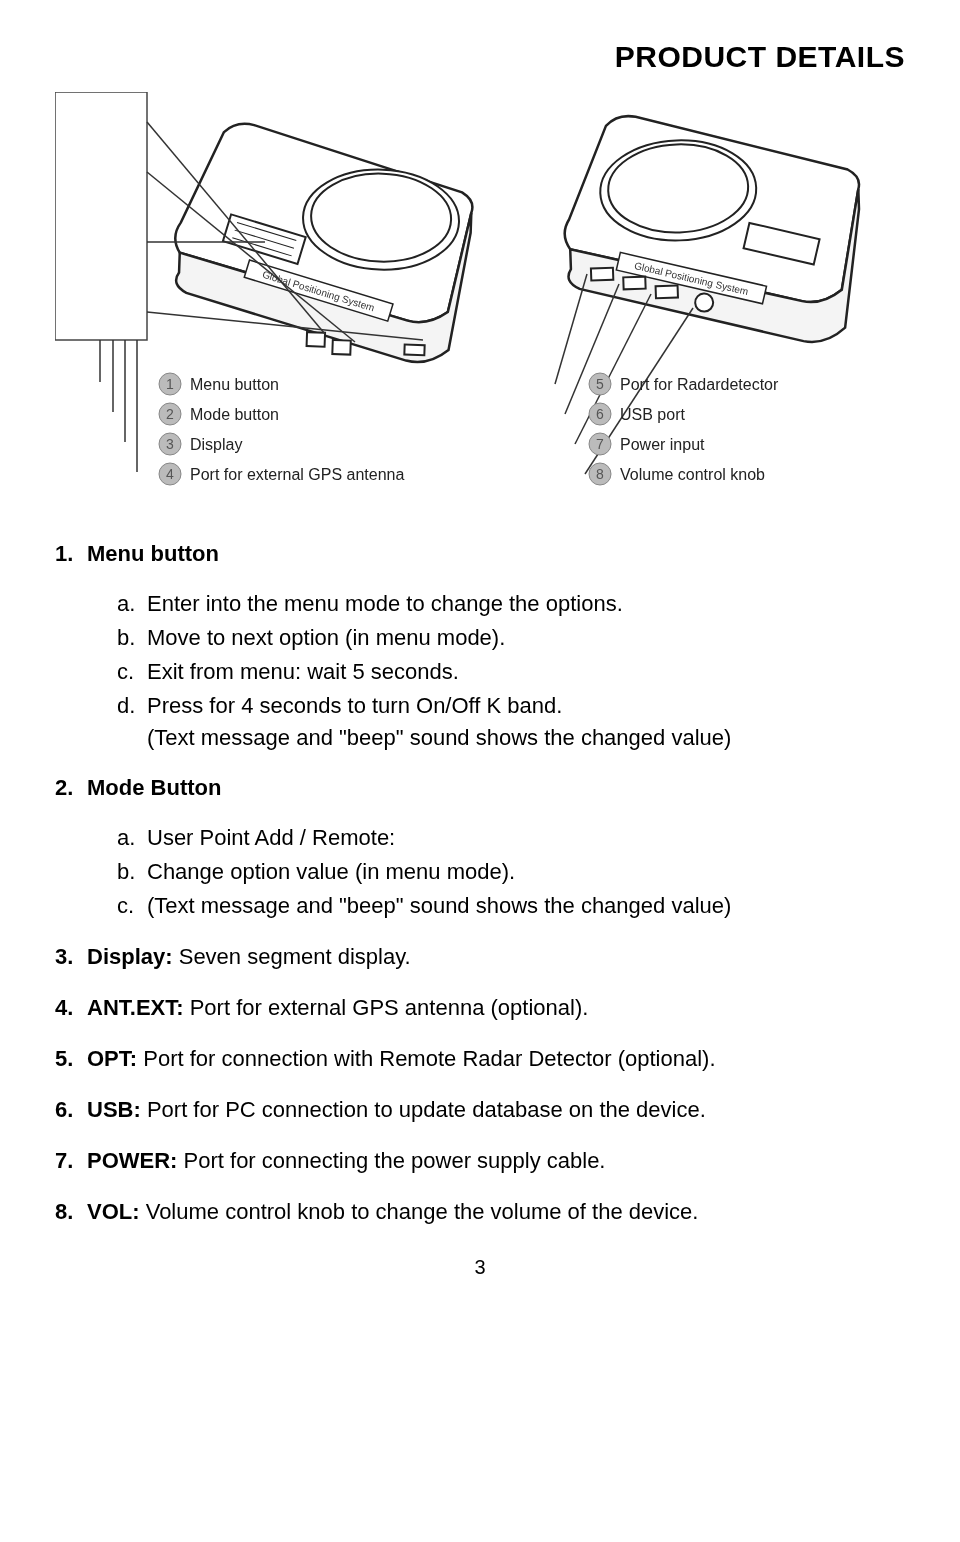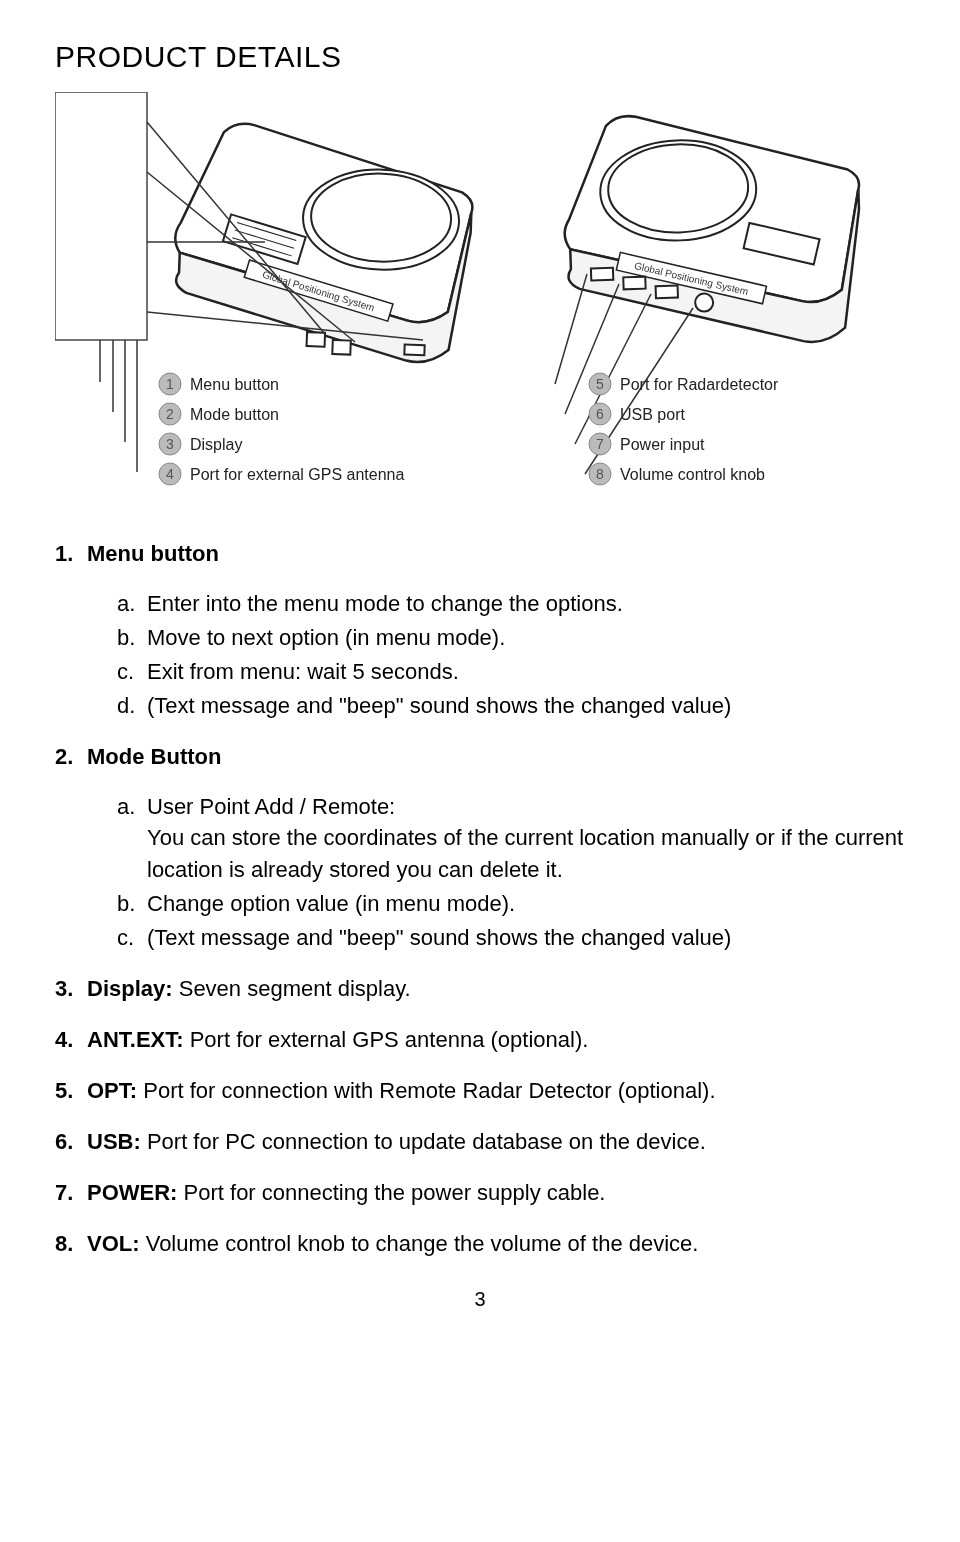--- a/index.html
+++ b/index.html
@@ -5,23 +5,23 @@
   body {
     font-family: Arial, Helvetica, sans-serif;
     margin: 0;
     padding: 40px 55px;
     width: 960px;
     box-sizing: border-box;
     color: #000;
     background: #fff;
   }
   h1.title {
-    text-align: left;
+    text-align: right;
     font-size: 30px;
-    font-weight: normal;
+    font-weight: bold;
     margin: 0 0 18px 0;
     letter-spacing: 0.5px;
   }
   .diagram-box {
     width: 100%;
     height: 420px;
     position: relative;
     margin-bottom: 25px;
   }
   .diagram-box svg {
@@ -218,27 +218,27 @@
   </svg>
 </div>
 
 <ol class="top-list">
   <li>
     <span class="head">Menu button</span>
     <ol class="sub-list">
       <li><span>Enter into the menu mode to change the options.</span></li>
       <li><span>Move to next option (in menu mode).</span></li>
       <li><span>Exit from menu: wait 5 seconds.</span></li>
-      <li><span class="note">(Text message and "beep" sound shows the changed value)</span></li>
+      <li><span>Press for 4 seconds to turn On/Off K band.</span><span class="note">(Text message and "beep" sound shows the changed value)</span></li>
     </ol>
   </li>
   <li>
     <span class="head">Mode Button</span>
     <ol class="sub-list">
-      <li><span>User Point Add / Remote:</span><span class="note">You can store the coordinates of the current location manually or if the current location is already stored you can delete it.</span></li>
+      <li><span>User Point Add / Remote:</span></li>
       <li><span>Change option value (in menu mode).</span></li>
       <li><span class="note">(Text message and "beep" sound shows the changed value)</span></li>
     </ol>
   </li>
   <li><span class="head">Display:</span><span class="inline-desc"> Seven segment display.</span></li>
   <li><span class="head">ANT.EXT:</span><span class="inline-desc"> Port for external GPS antenna (optional).</span></li>
   <li><span class="head">OPT:</span><span class="inline-desc"> Port for connection with Remote Radar Detector (optional).</span></li>
   <li><span class="head">USB:</span><span class="inline-desc"> Port for PC connection to update database on the device.</span></li>
   <li><span class="head">POWER:</span><span class="inline-desc"> Port for connecting the power supply cable.</span></li>
   <li><span class="head">VOL:</span><span class="inline-desc"> Volume control knob to change the volume of the device.</span></li>

